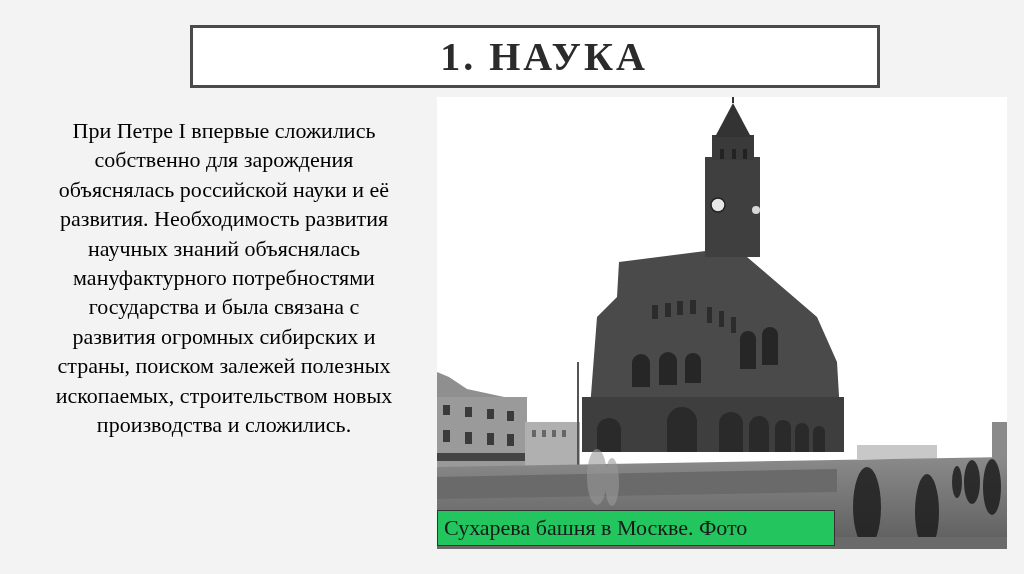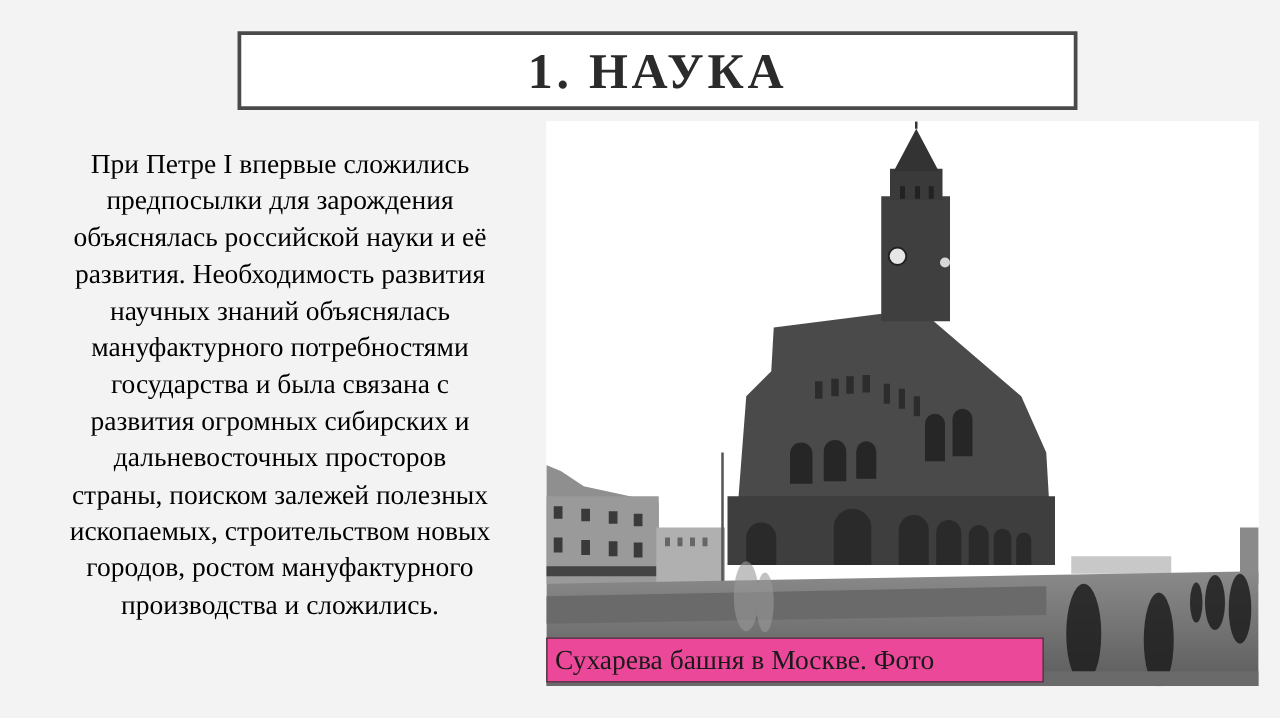--- a/index.html
+++ b/index.html
@@ -7,61 +7,60 @@
       width: 1024px; height: 574px;
       background: #f3f3f3;
       position: relative; overflow: hidden;
       font-family: "Liberation Serif", "DejaVu Serif", serif;
     }
     .title-box {
       position: absolute; left: 190px; top: 25px; width: 666px; height: 57px;
       background: #ffffff; border: 3px solid #4a4a4a;
       display: flex; align-items: center; justify-content: center;
       box-sizing: content-box;
+      padding-left: 18px;
     }
     .title-text {
       font-family: "Liberation Serif", "DejaVu Serif", serif;
       font-weight: bold; font-size: 40px; letter-spacing: 3px; color: #2b2b2b;
     }
     .body-text {
       position: absolute; left: 24px; top: 116px; width: 400px;
       text-align: center; font-size: 22px; line-height: 29.4px; color: #000000;
     }
     .photo {
       position: absolute; left: 437px; top: 97px; width: 570px; height: 452px;
       background: #ffffff; overflow: hidden;
     }
     .photo svg { display: block; }
     .caption-box {
       position: absolute; left: 437px; top: 510px; width: 398px; height: 36px;
-      background: #ec4899; border: 1px solid #333;
+      background: #22c55e; border: 1px solid #333;
       display: flex; align-items: center; padding-left: 6px; box-sizing: border-box;
       font-size: 22px; color: #1a1a1a;
     }
   </style>
 </head>
 <body>
 
 <div class="title-box">
   <span class="title-text">1. НАУКА</span>
 </div>
 
 <div class="body-text">
   <div>При Петре I впервые сложились</div>
-  <div>предпосылки для зарождения</div>
+  <div>собственно для зарождения</div>
   <div>объяснялась российской науки и её</div>
   <div>развития. Необходимость развития</div>
   <div>научных знаний объяснялась</div>
   <div>мануфактурного потребностями</div>
   <div>государства и была связана с</div>
   <div>развития огромных сибирских и</div>
-  <div>дальневосточных просторов</div>
   <div>страны, поиском залежей полезных</div>
   <div>ископаемых, строительством новых</div>
-  <div>городов, ростом мануфактурного</div>
   <div>производства и сложились.</div>
 </div>
 
 <div class="photo">
   <svg width="570" height="452" viewBox="0 0 570 452" xmlns="http://www.w3.org/2000/svg">
     <defs>
       <linearGradient id="ground" x1="0" y1="0" x2="0" y2="1">
         <stop offset="0" stop-color="#8a8a8a"></stop>
         <stop offset="1" stop-color="#5c5c5c"></stop>
       </linearGradient>

